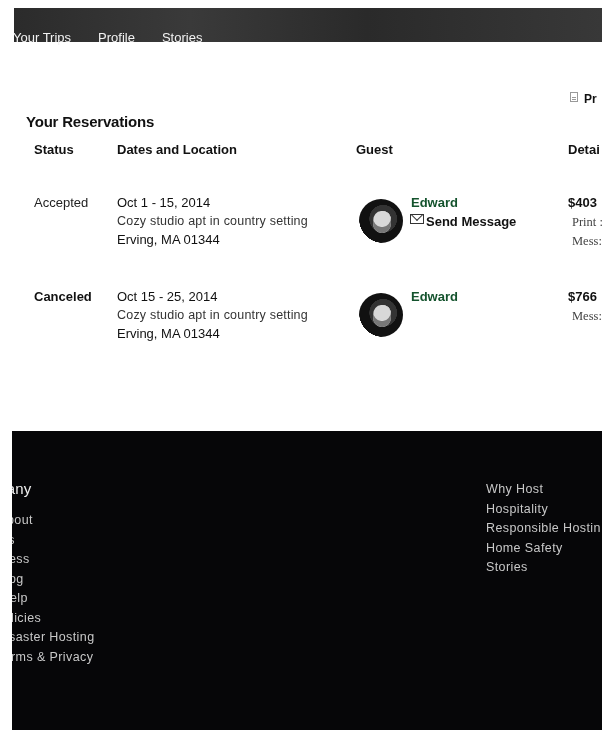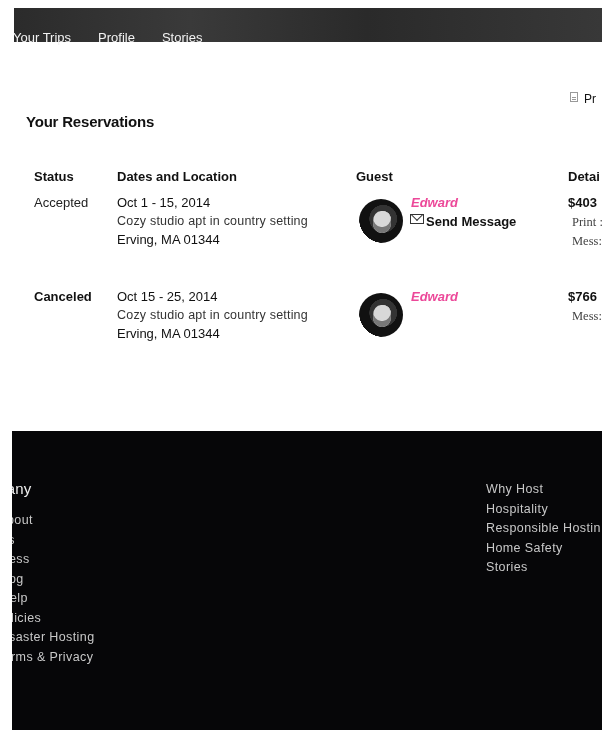--- a/index.html
+++ b/index.html
@@ -27,33 +27,33 @@
       border-bottom: 3px solid #fff;
     }
 
     
     .section-title {
       position: absolute; left: 26px; top: 89px;
       font-size: 15px; font-weight: bold; color: #111; letter-spacing: -0.2px; margin-top: 24px;
     }
     .print-link {
       position: absolute; left: 570px; top: 92px; display: flex; align-items: flex-start;
-      font-size: 12px; font-weight: normal; white-space: nowrap; cursor: pointer;
+      font-size: 12px; font-weight: bold; white-space: nowrap; cursor: pointer;
     }
     .print-link .doc-icon {
       width: 8px; height: 10px; border: 1px solid #999; margin-right: 6px; position: relative; background: #fff;
     }
     .print-link .doc-icon::before {
       content: ""; position: absolute; left: 1px; top: 4px; width: 4px; height: 1px; background: #999;
       box-shadow: 0 2px 0 #999;
     }
 
     
     .th {
-      position: absolute; top: 169px; font-size: 13px; font-weight: bold; color: #111; white-space: nowrap;
+      position: absolute; top: 142px; font-size: 13px; font-weight: bold; color: #111; white-space: nowrap;
     }
     .th.status { left: 34px; }
     .th.dates { left: 117px; }
     .th.guest { left: 356px; }
     .th.details { left: 568px; }
 
     .row { position: absolute; left: 0; width: 612px; }
     .row .status { position: absolute; left: 34px; top: 0; font-size: 13px; color: #222; }
     .row .status.bold { font-weight: bold; color: #111; }
     .row .dates { position: absolute; left: 117px; top: 0; font-size: 13px; color: #111; white-space: nowrap; }
@@ -63,21 +63,21 @@
     .avatar {
       position: absolute; left: 359px; top: 4px; width: 44px; height: 44px; border-radius: 50%;
       background: radial-gradient(circle at 55% 45%, #bbb 0 22%, #333 23% 40%, #111 41% 70%, #fff 71%);
       overflow: hidden;
     }
     .avatar .face {
       position: absolute; left: 14px; top: 12px; width: 18px; height: 22px; border-radius: 45%;
       background: #d8d8d8;
       box-shadow: inset 0 -6px 0 #777;
     }
-    .guest-name { position: absolute; left: 411px; top: 0; font-size: 13px; font-weight: bold; color: #ec4899; font-style: italic; }
+    .guest-name { position: absolute; left: 411px; top: 0; font-size: 13px; font-weight: bold; color: #14532d; }
     .send-msg {
       position: absolute; left: 410px; top: 19px; font-size: 13px; font-weight: bold; color: #111;
       display: flex; align-items: flex-start; white-space: nowrap; cursor: pointer;
     }
     .send-msg .mail-icon {
       width: 14px; height: 10px; border: 1px solid #333; margin-right: 2px; position: relative; overflow: hidden;
     }
     .send-msg .mail-icon::before {
       content: ""; position: absolute; left: 1px; top: -6px; width: 9px; height: 9px;
       border-right: 1px solid #333; border-bottom: 1px solid #333; transform: rotate(45deg);

